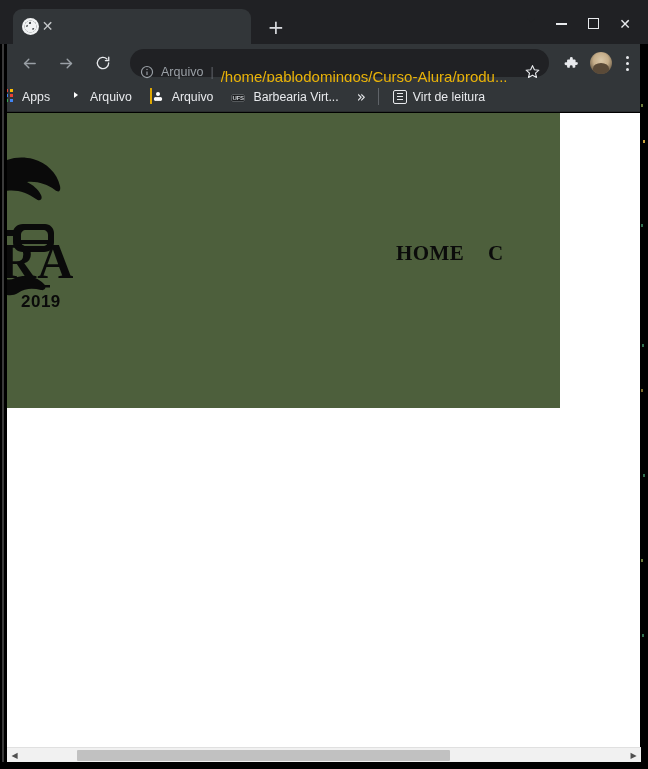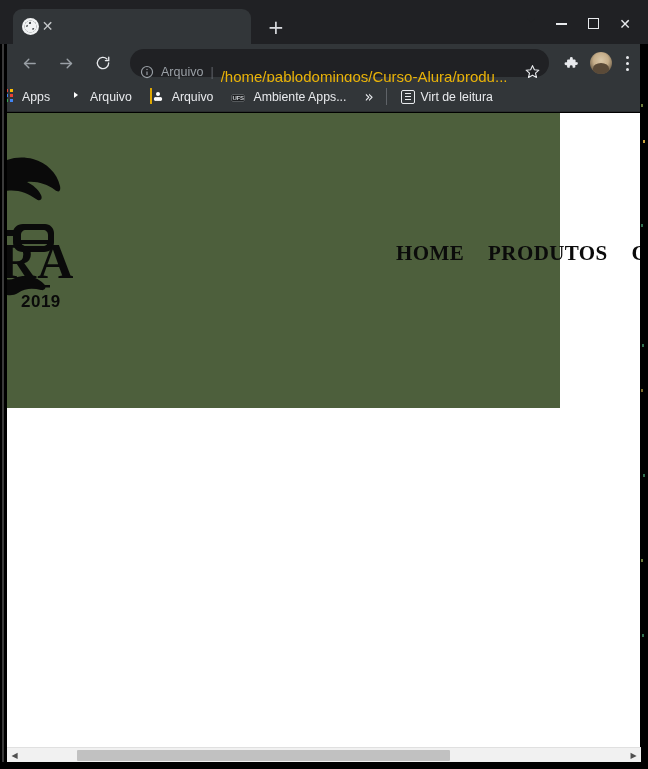--- a/index.html
+++ b/index.html
@@ -352,21 +352,21 @@
       <span>Arquivo</span>
     </div>
 
     <div class="bm">
       <span class="bmicon"><span class="gc"></span></span>
       <span>Arquivo</span>
     </div>
 
     <div class="bm">
       <span class="bmicon"><span class="ufs">UFS</span></span>
-      <span>Ambiente Apps...</span>
+      <span>Barbearia Virt...</span>
     </div>
 
     <div id="chev-more">»</div>
     <div id="bm-divider"></div>
 
     <div class="bm bm-reading">
       <span class="bmicon"></span>
       <span>Virt de leitura</span>
     </div>
   </div>
@@ -396,21 +396,20 @@
             <text x="2" y="143" font-size="50" letter-spacing="1">URA</text>
           </g>
           <rect x="59" y="105" width="28" height="4" fill="#0a0a0a"></rect>
           <rect x="57" y="150" width="32" height="2.5" fill="#0a0a0a"></rect>
           <text x="60" y="172" fill="#0a0a0a" font-family="Liberation Sans, sans-serif" font-size="17" font-weight="bold" letter-spacing="0.5">2019</text>
         </svg>
       </div>
 
       <nav id="nav">
         <a href="#">HOME</a>
-        <a href="#">PRODUTOS</a>
         <a href="#">C</a>
       </nav>
     </header>
   </div>
 
   <div id="left-edge">
       <span class="ln"></span>
     </div>
   <div id="right-edge">
     <span class="speck" style="left:1px;top:60px;background:#6b7a3a"></span>

